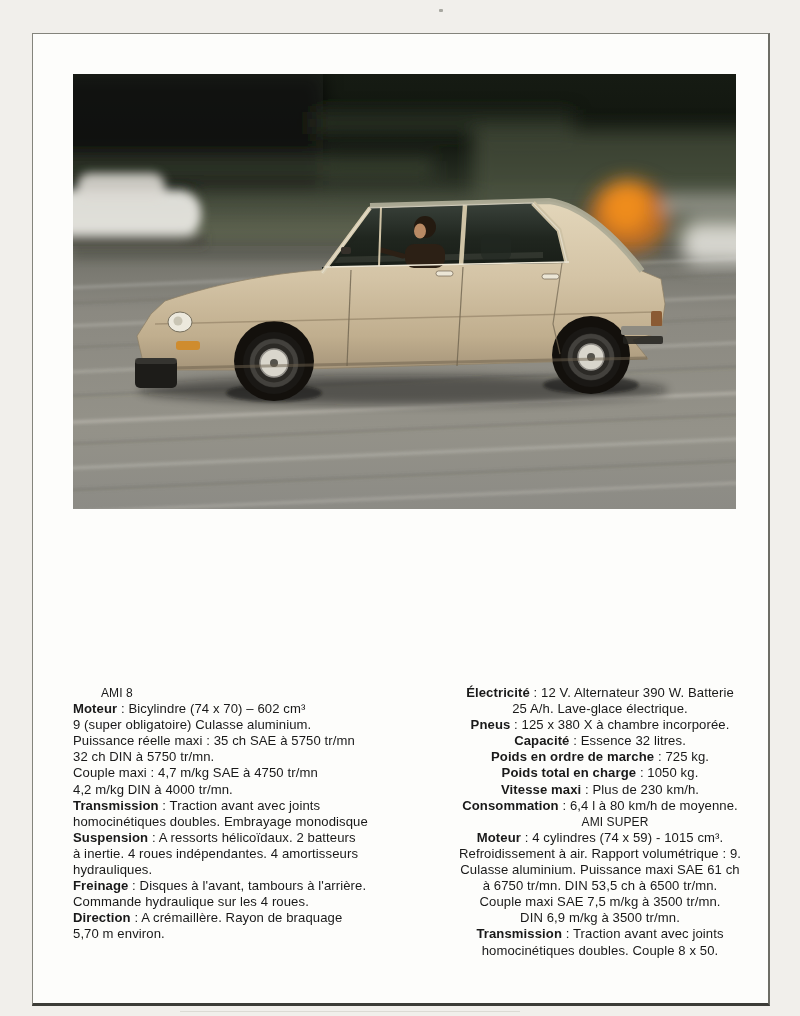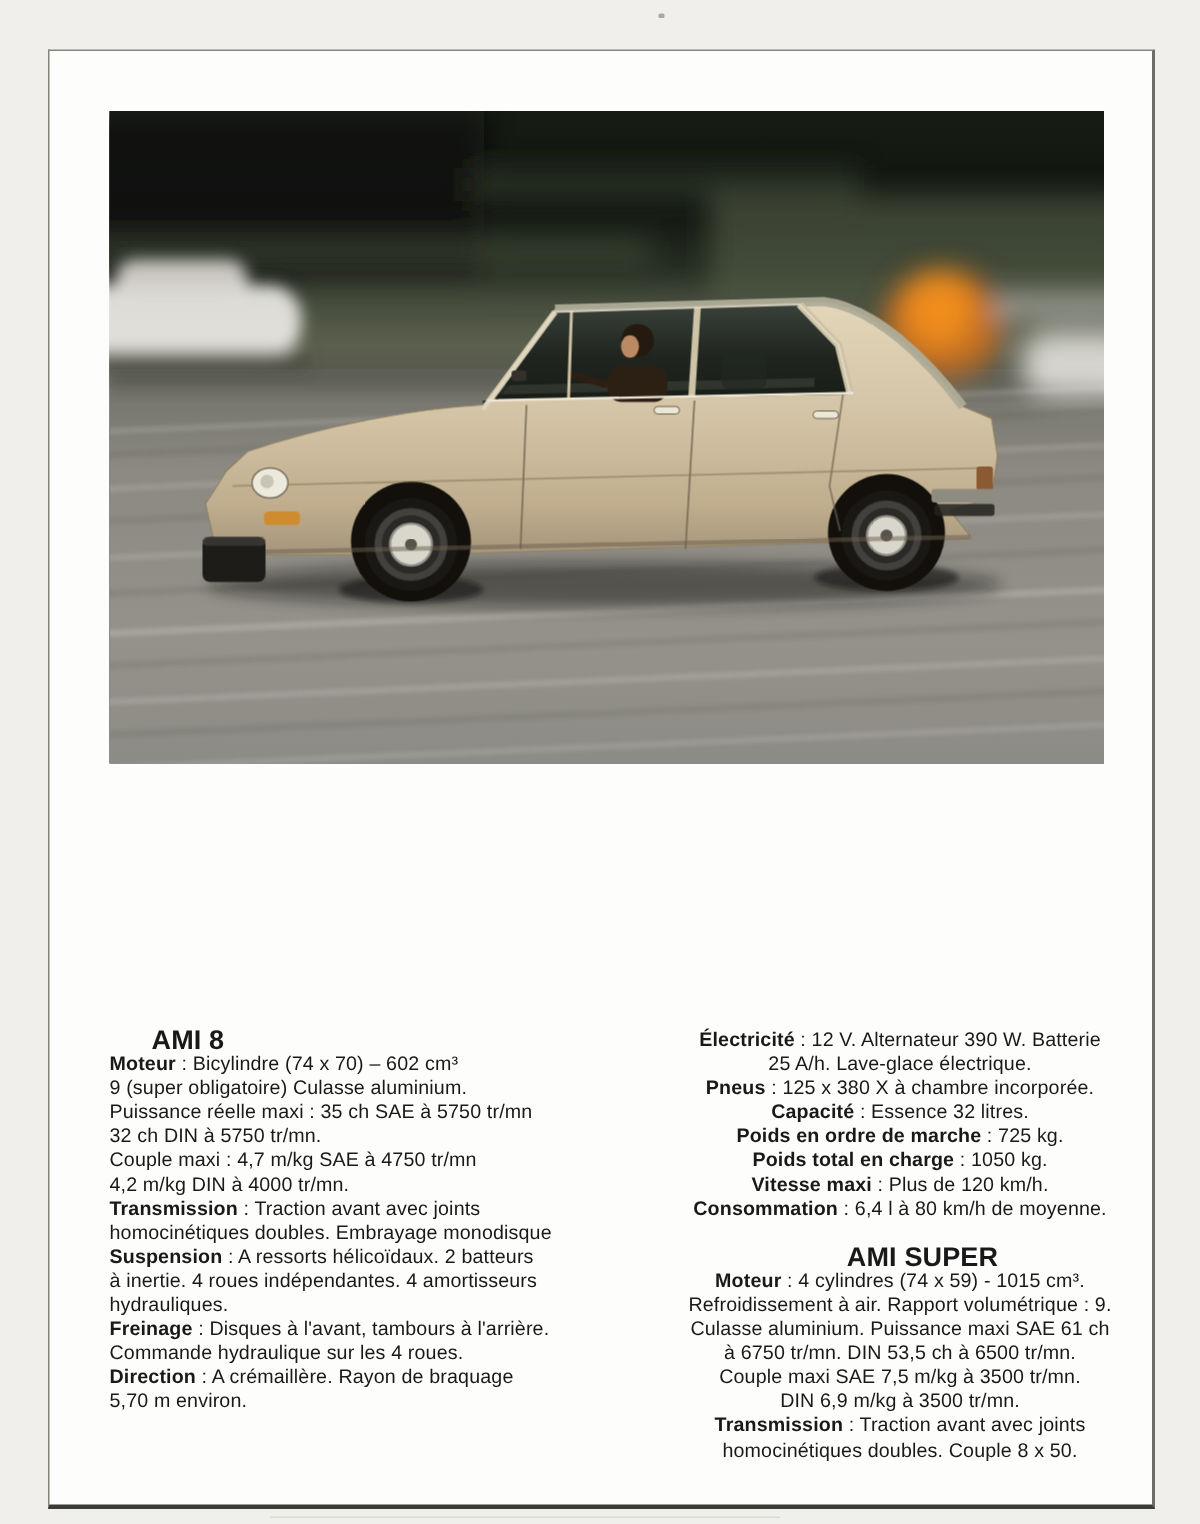--- a/index.html
+++ b/index.html
@@ -26,25 +26,25 @@
     overflow:hidden; background:#171c14;
   }
   .photo svg { display:block; }
   .col {
     position:absolute; top:651px; width:340px;
     font-size:13.1px; line-height:16.1px; letter-spacing:0.1px;
   }
   .col-left  { left:40px; }
   .col-right { left:397px;text-align:center; }
   .sec-title {
-    font-size:18px; font-weight:bold; line-height:16.1px;
+    font-size:12px; font-weight:normal; line-height:16.1px;
     white-space:nowrap;
   }
   .col-left .sec-title  { padding-left:28px; }
-  .col-right .sec-title { padding-left:30px; margin-top:16px; }
+  .col-right .sec-title { padding-left:30px; margin-top:0; }
   .line { white-space:nowrap; }
   .line b { font-weight:bold; }
   .smudge {
     position:absolute; left:180px; top:1011px; width:340px; height:1px;
     background:#dcdad4;
   }
 </style>
 </head>
 <body>
 
@@ -227,21 +227,21 @@
   </div>
 
   <div class="col col-right">
     <div>
         <p class="line"><b>Électricité</b><span> : 12 V. Alternateur 390 W. Batterie</span></p>
         <p class="line"><b></b><span>25 A/h. Lave-glace électrique.</span></p>
         <p class="line"><b>Pneus</b><span> : 125 x 380 X à chambre incorporée.</span></p>
         <p class="line"><b>Capacité</b><span> : Essence 32 litres.</span></p>
         <p class="line"><b>Poids en ordre de marche</b><span> : 725 kg.</span></p>
         <p class="line"><b>Poids total en charge</b><span> : 1050 kg.</span></p>
-        <p class="line"><b>Vitesse maxi</b><span> : Plus de 120 km/h.</span></p>
+        <p class="line"><b>Vitesse maxi</b><span> : Plus de 230 km/h.</span></p>
         <p class="line"><b>Consommation</b><span> : 6,4 l à 80 km/h de moyenne.</span></p>
       </div>
     <div class="sec-title">AMI SUPER</div>
     <div>
         <p class="line"><b>Moteur</b><span> : 4 cylindres (74 x 59) - 1015 cm³.</span></p>
         <p class="line"><b></b><span>Refroidissement à air. Rapport volumétrique : 9.</span></p>
         <p class="line"><b></b><span>Culasse aluminium. Puissance maxi SAE 61 ch</span></p>
         <p class="line"><b></b><span>à 6750 tr/mn. DIN 53,5 ch à 6500 tr/mn.</span></p>
         <p class="line"><b></b><span>Couple maxi SAE 7,5 m/kg à 3500 tr/mn.</span></p>
         <p class="line"><b></b><span>DIN 6,9 m/kg à 3500 tr/mn.</span></p>

